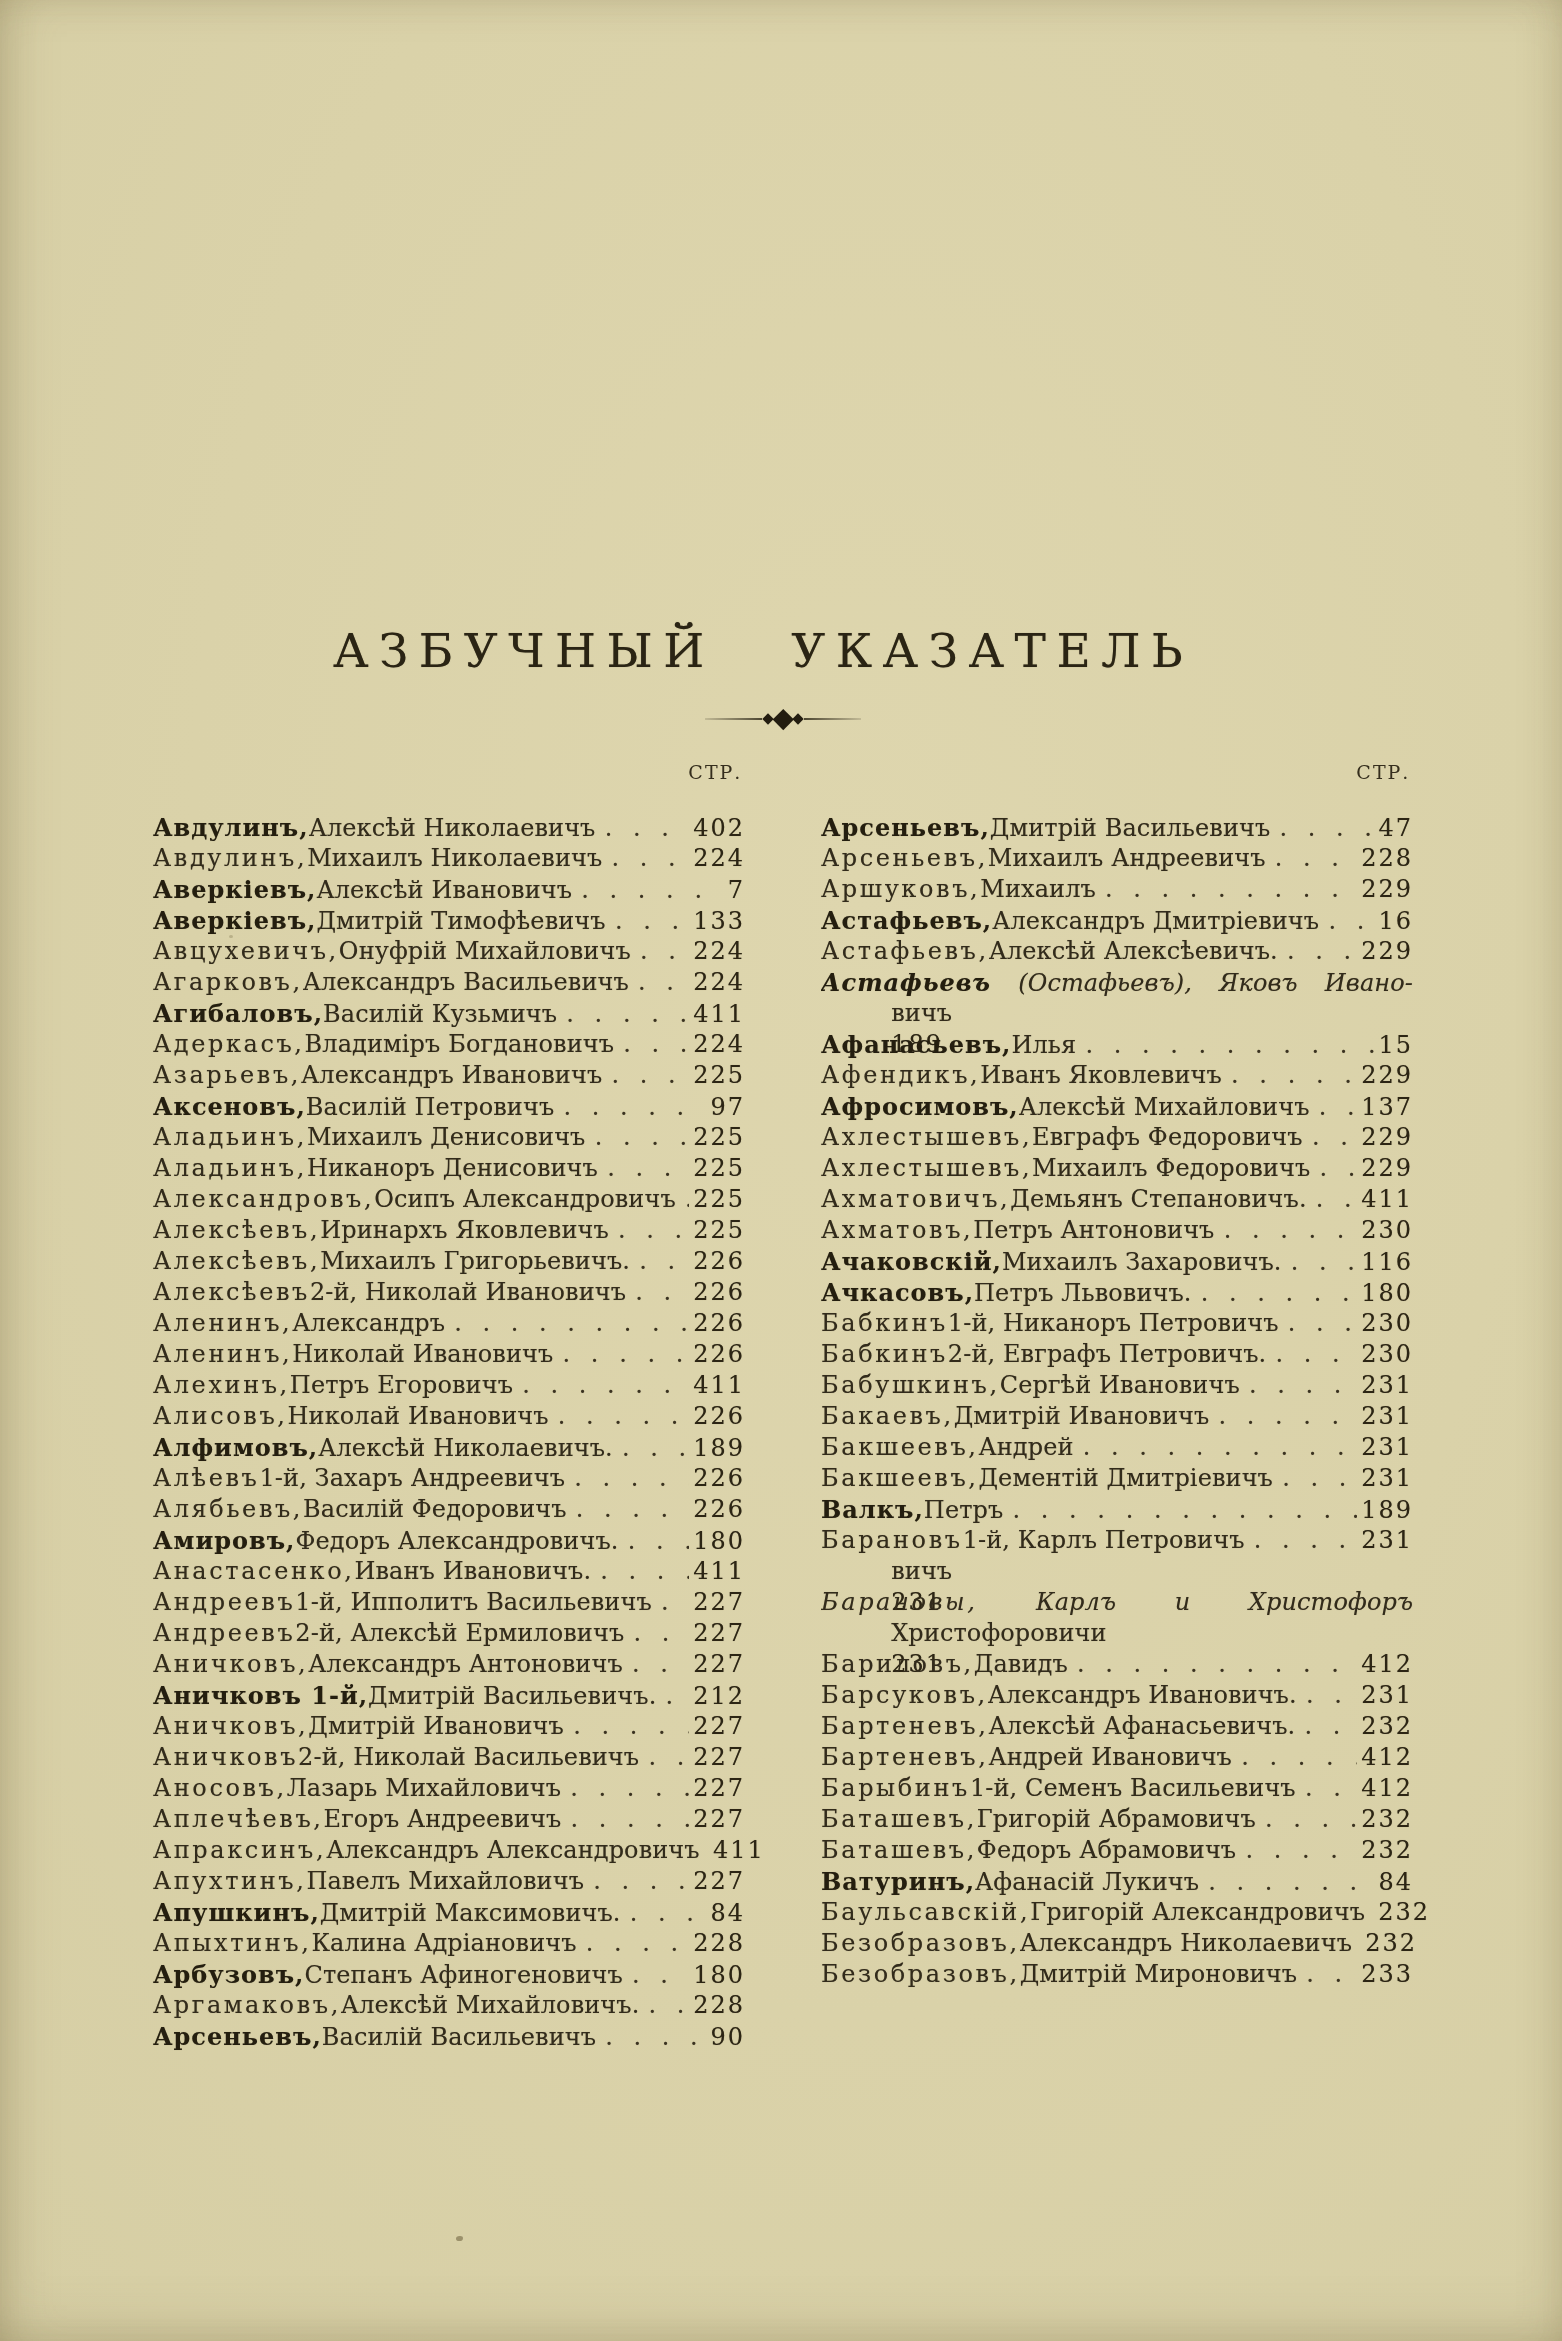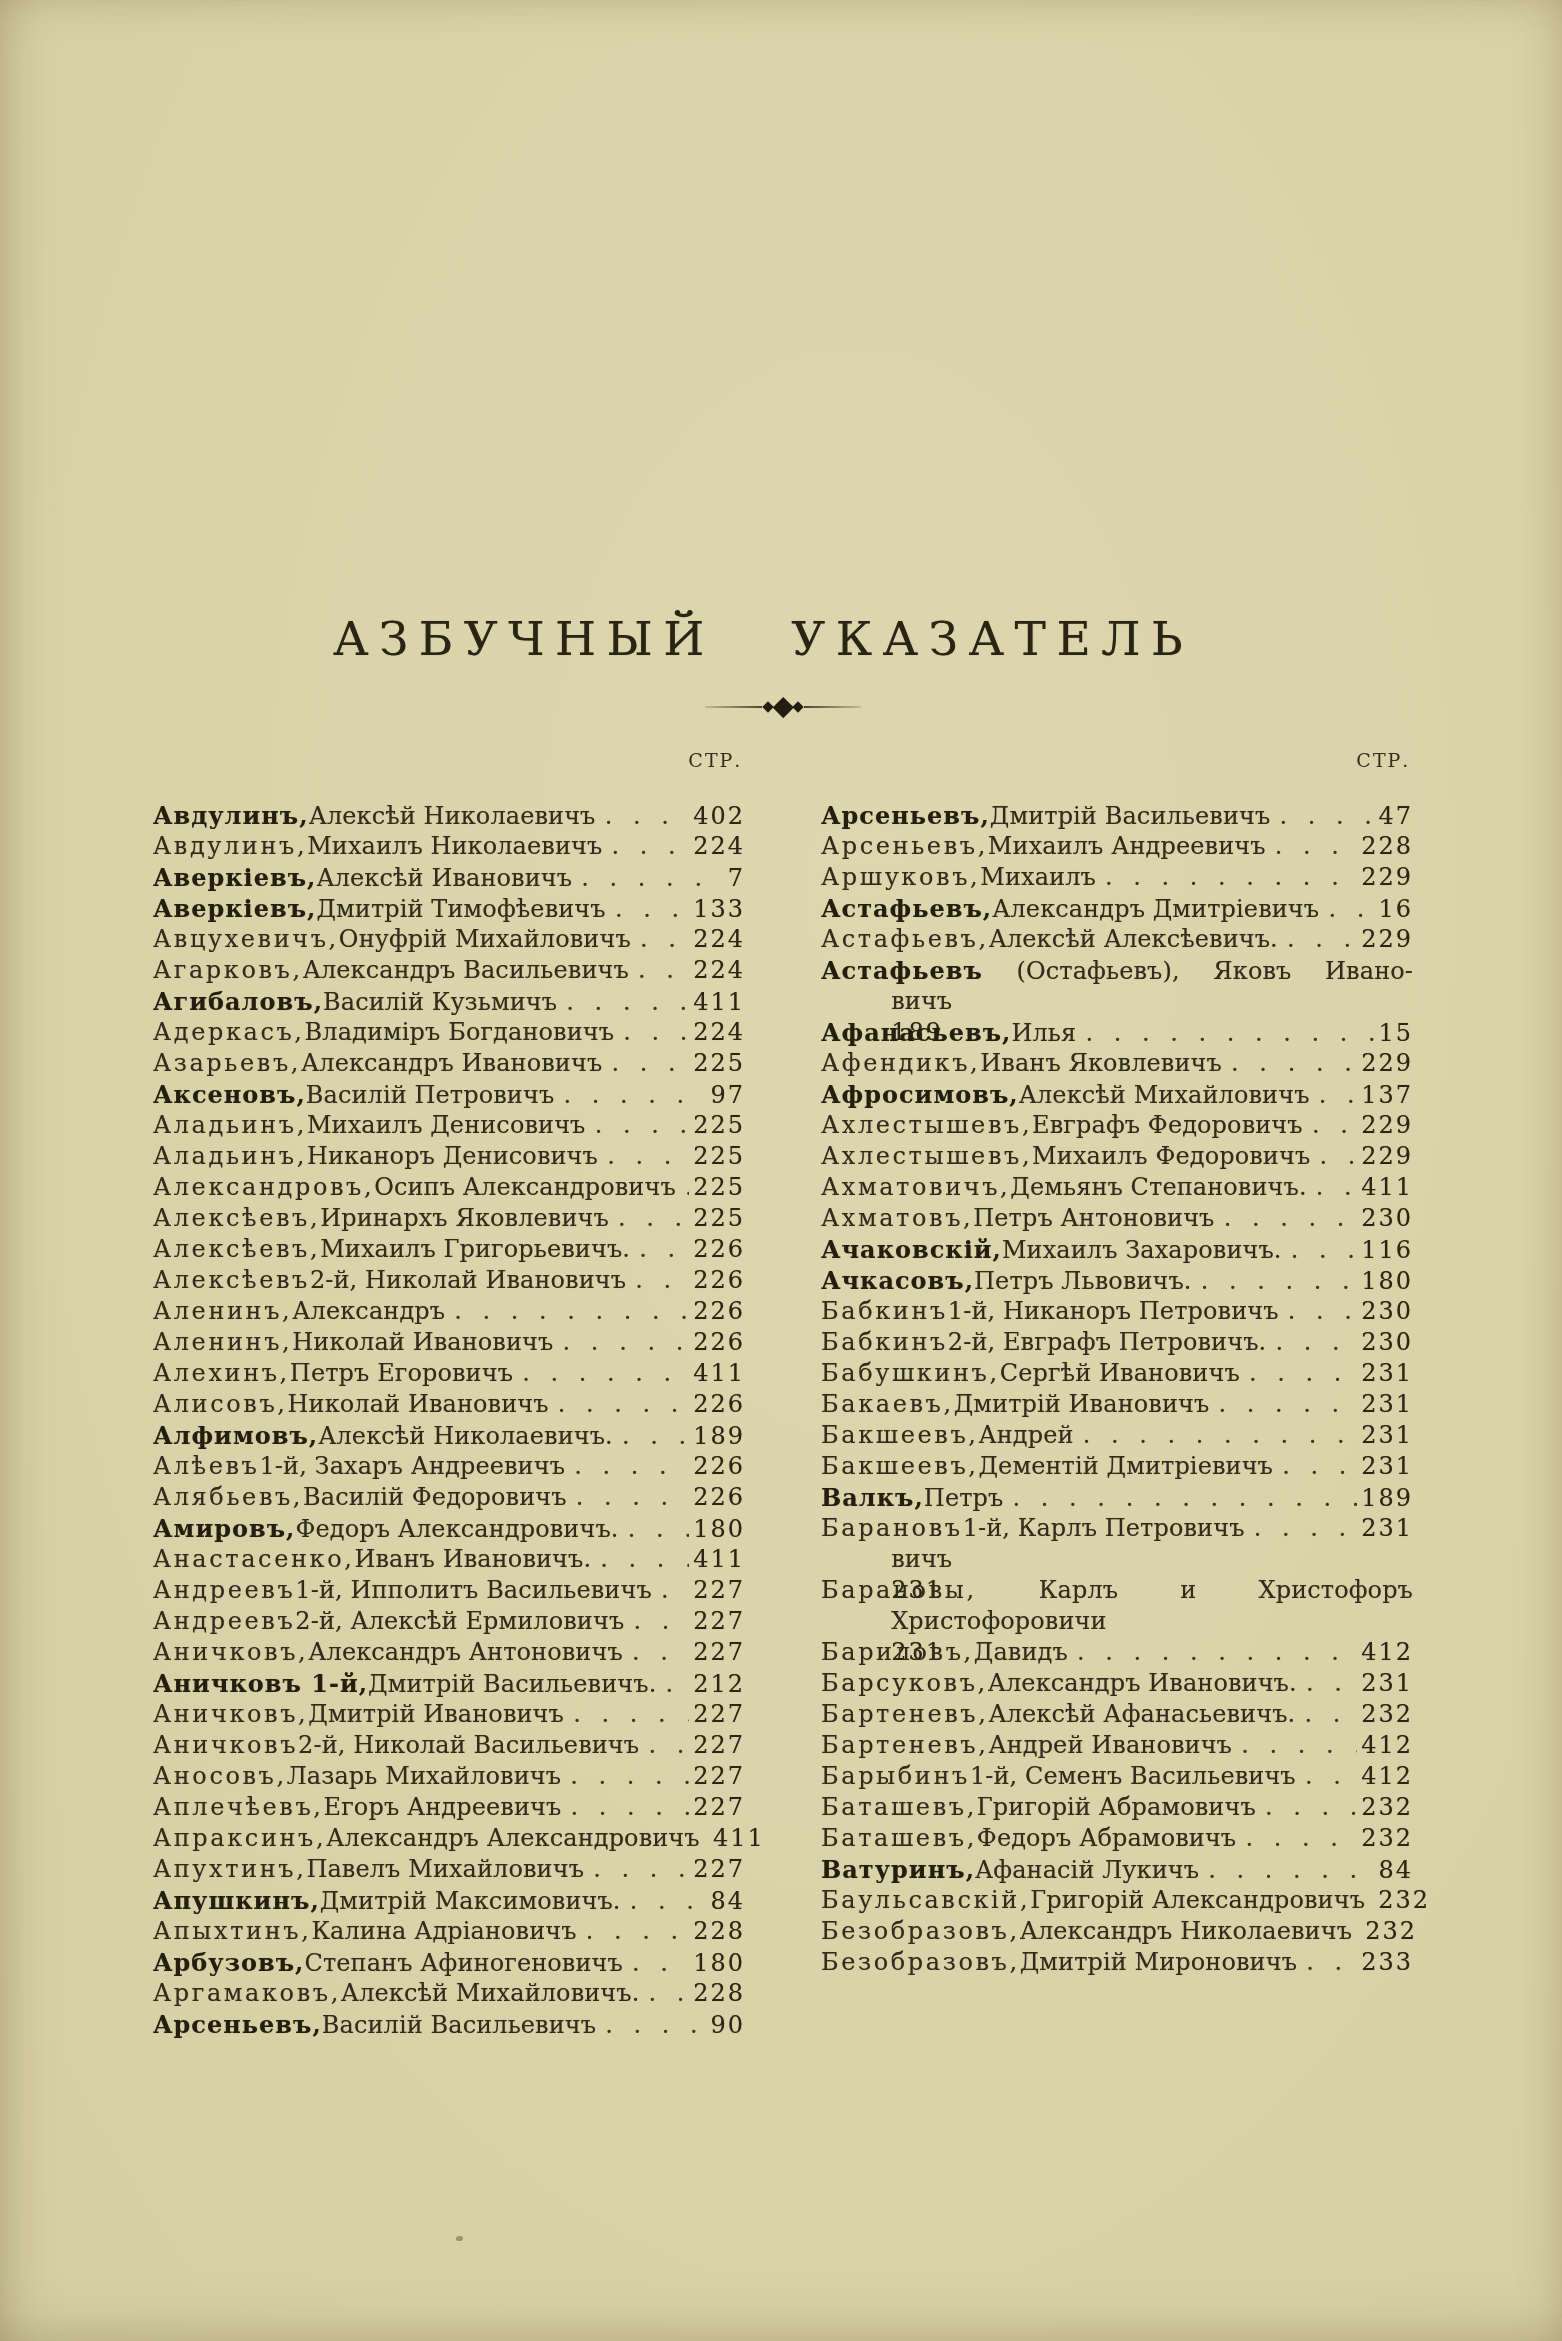--- a/index.html
+++ b/index.html
@@ -16,21 +16,21 @@
     box-shadow:
       inset 30px 0 59px -33px rgba(110,95,55,.35),
       inset -23px 0 53px -33px rgba(110,95,55,.28),
       inset 0 -30px 66px -33px rgba(110,95,55,.30),
       inset 0 23px 53px -33px rgba(110,95,55,.18);
     box-sizing:border-box;
     padding:609px 149px 0 153px;
     color:#322b1b;
   }
   h1.title{
-    margin:0;
+    margin:12px;
     position:relative;
     left:-20px;
     text-align:center;
     font-size:47px;
     font-weight:400;
     line-height:59px;
     letter-spacing:10.5px;
     word-spacing:51px;
     color:#2a2414;
     text-shadow:0 0 0.7px rgba(52,44,24,.55);
@@ -68,20 +68,21 @@
     line-height:31px;
     font-size:24px;
     white-space:nowrap;
     text-shadow:0 0 0.7px rgba(52,44,24,.4);
   }
   .line.wrap1{
     display:block;
     text-align:justify;
     text-align-last:justify;
     overflow:hidden;
+    font-style:italic;
   }
   .line.cont{padding-left:61px;flex-direction:column;}
   .s{letter-spacing:2.6px;flex:0 0 auto;}
   .s.b, .bold-name{font-weight:700;letter-spacing:1px;color:#241e0f;}
   .r{letter-spacing:0.1px;flex:0 0 auto;}
   .leader{
     flex:1 1 0;
     min-width:0;
     overflow:hidden;
     white-space:nowrap;

